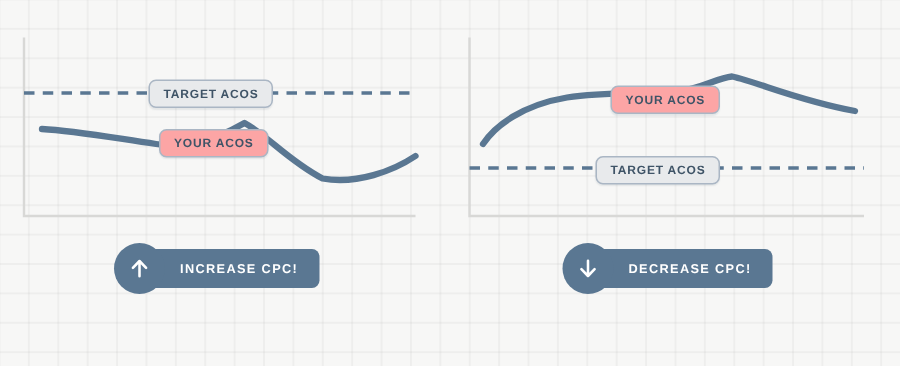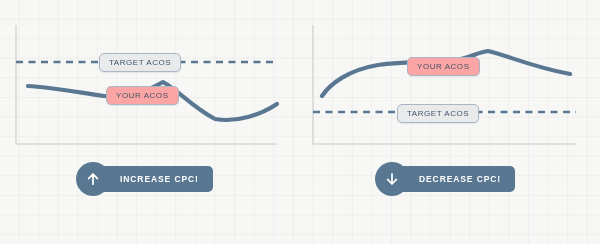--- a/index.html
+++ b/index.html
@@ -48,21 +48,21 @@
     align-items: center;
     justify-content: center;
     box-sizing: border-box;
     height: 19px;
     padding: 0 9px;
     border: 1px solid #aab6c4;
     border-radius: 5px;
     background: #e8eaec;
     color: #3f5467;
     font-size: 8px;
-    font-weight: normal;
+    font-weight: bold;
     letter-spacing: 0.55px;
     white-space: nowrap;
     box-shadow: 0 1px 1px rgba(70,90,110,0.10);
   }
   .pill.light { background: #fca5a5; }
 
   
   .cta {
     position: absolute;
     display: flex;

